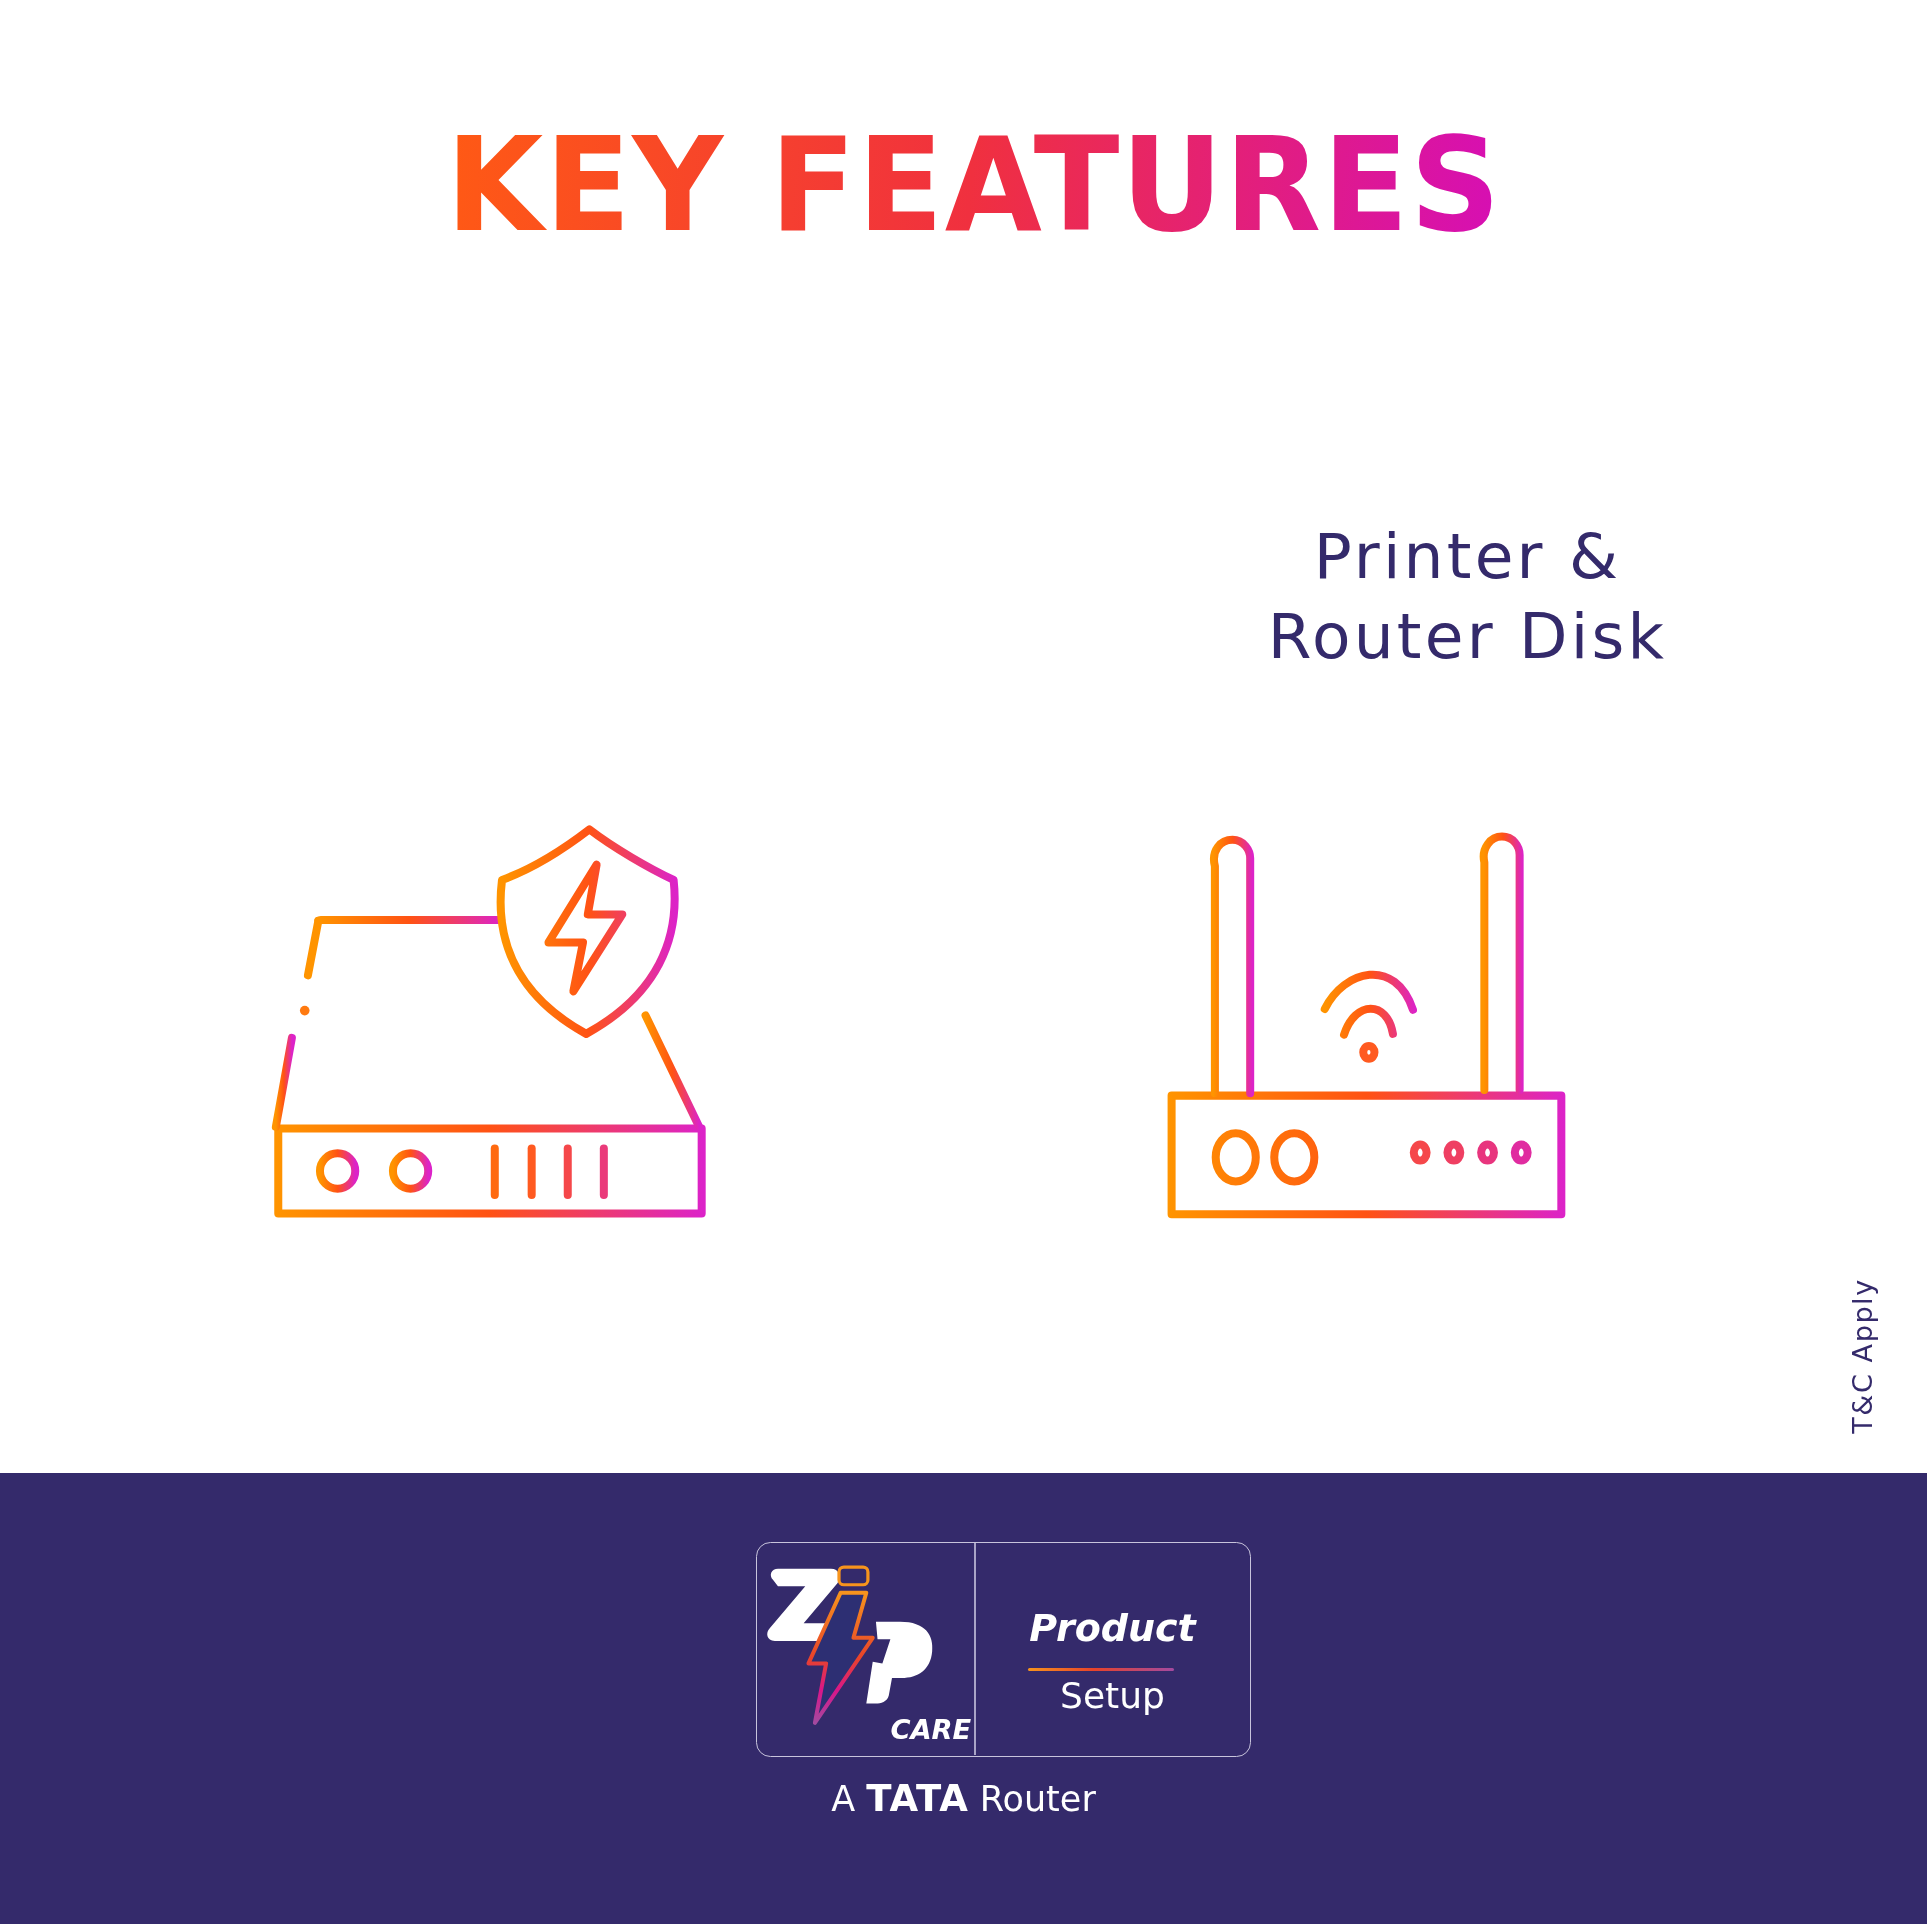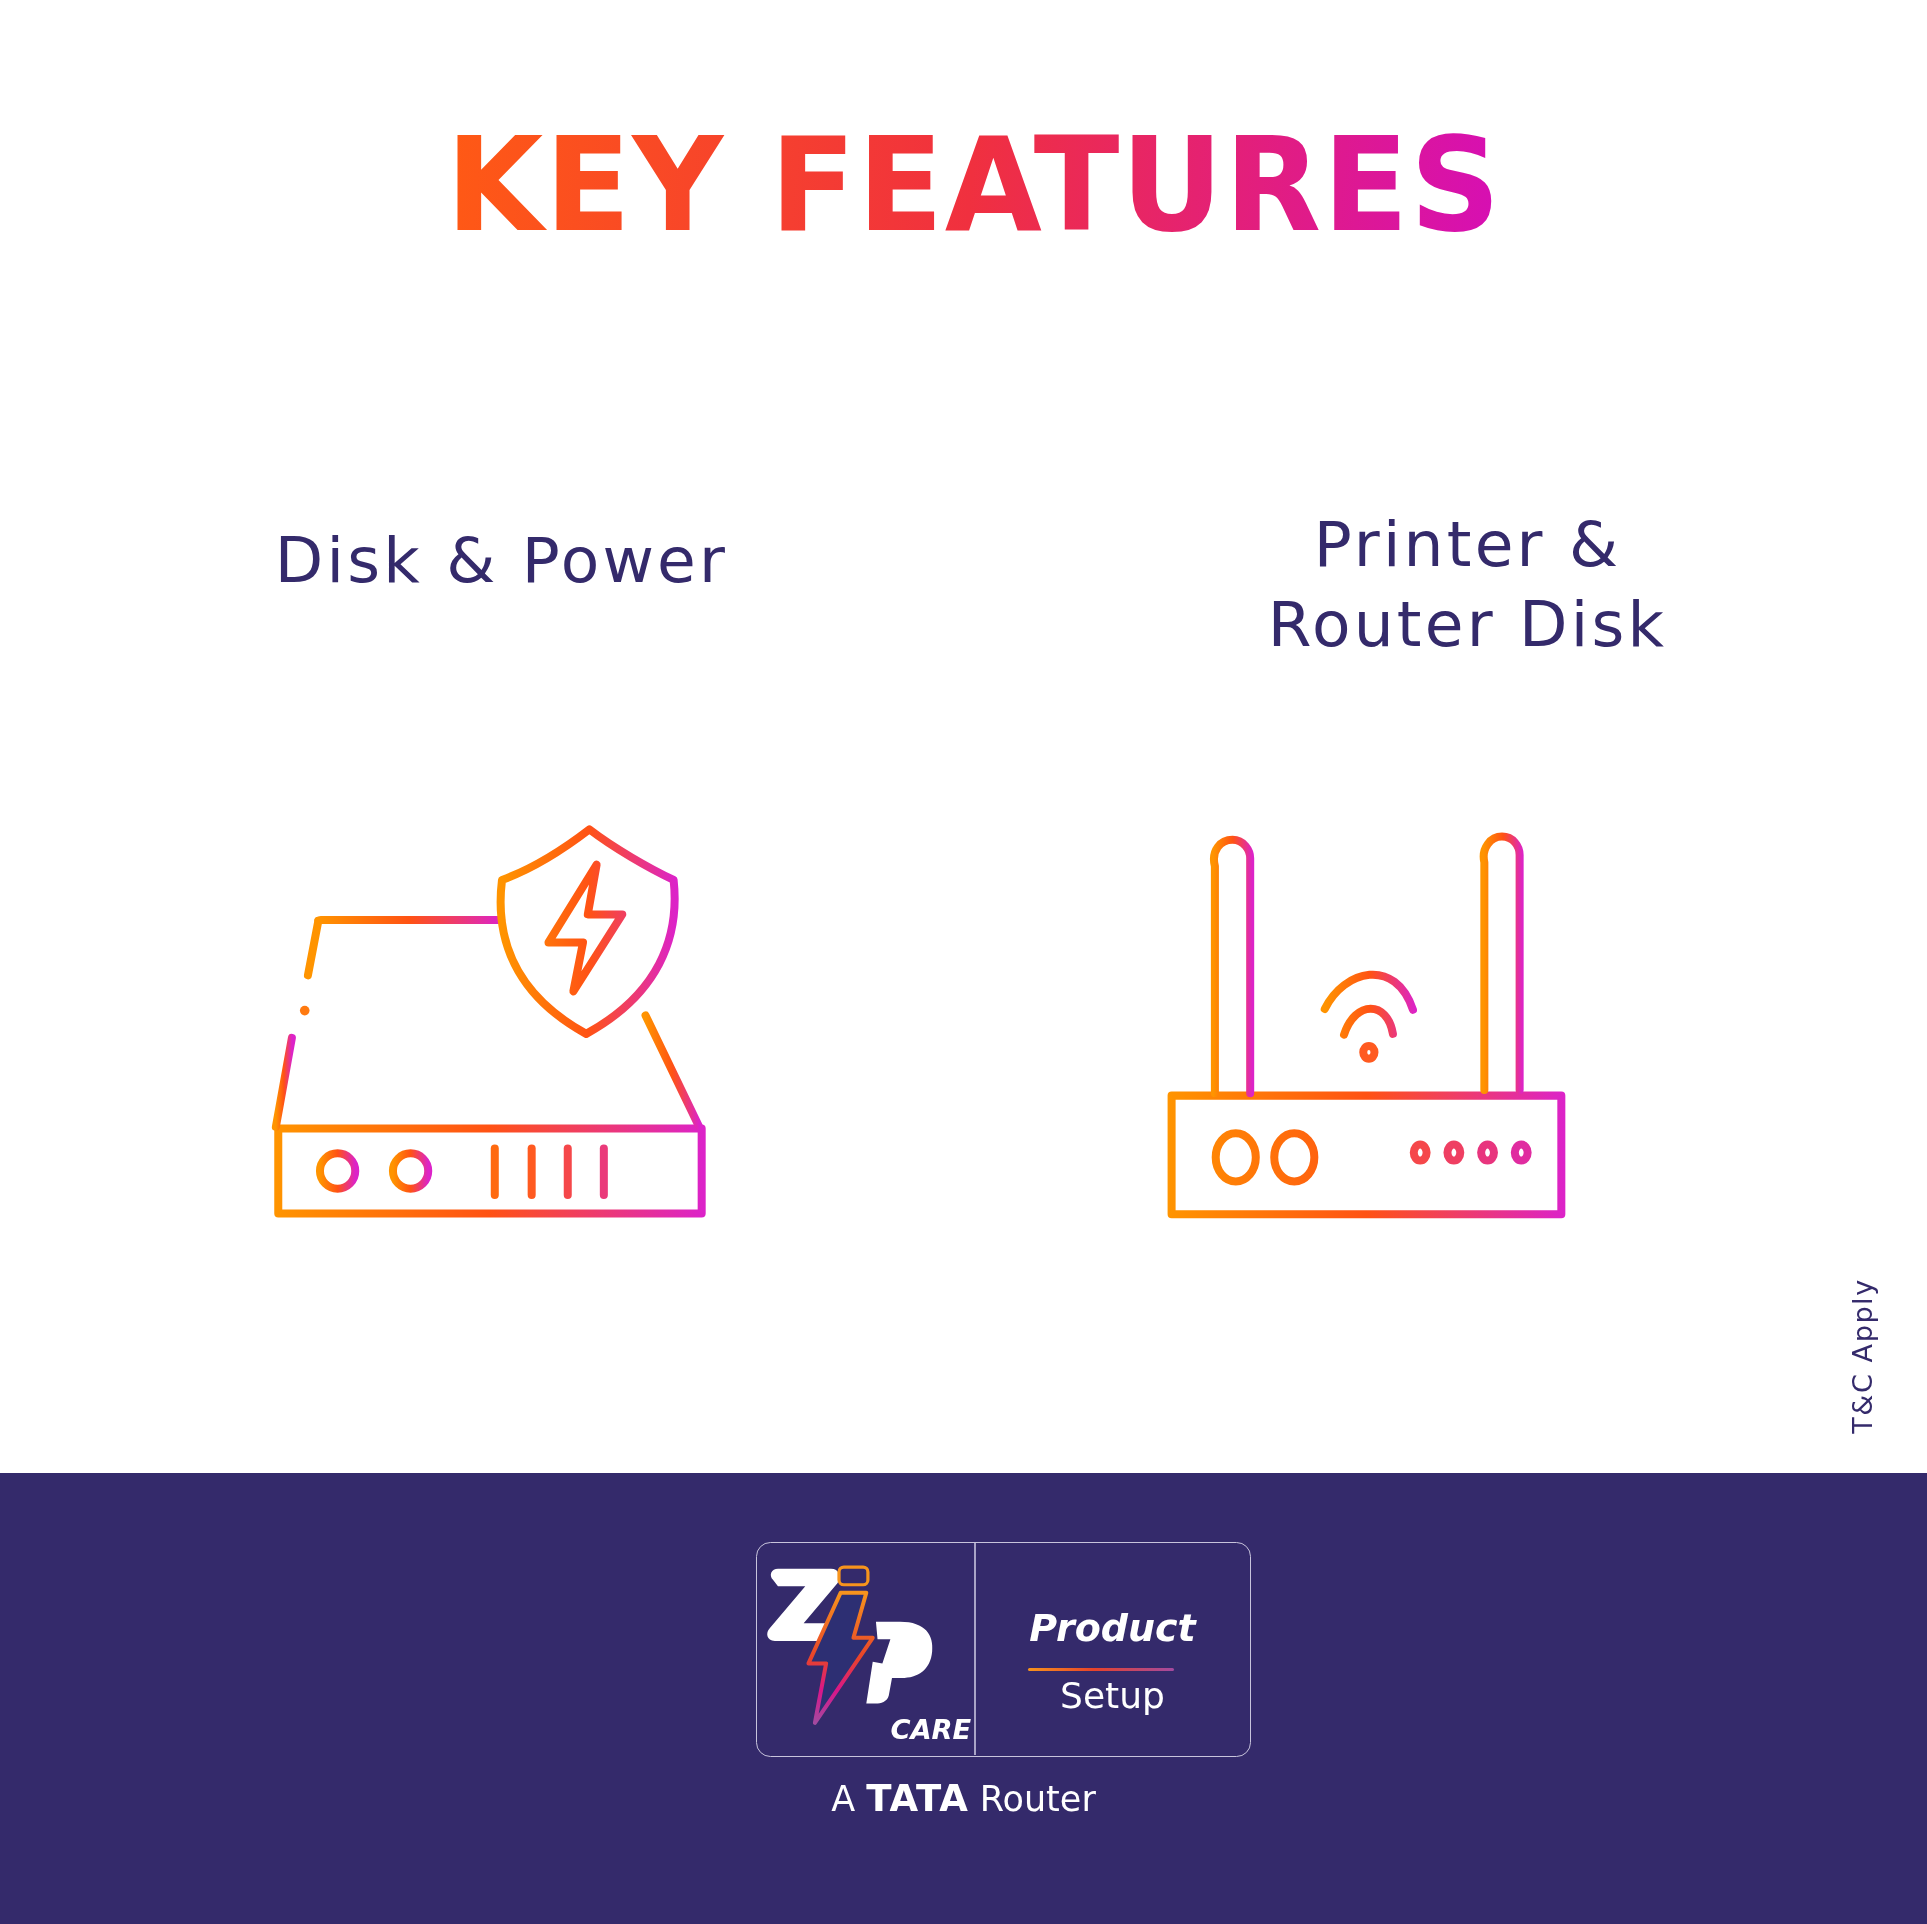--- a/index.html
+++ b/index.html
@@ -64,24 +64,23 @@
         <stop offset="0" stop-color="#ff5a14"></stop>
         <stop offset="0.5" stop-color="#f0303f"></stop>
         <stop offset="1" stop-color="#d60fb4"></stop>
       </linearGradient>
     </defs>
     <text x="1201" y="148" text-anchor="middle" fill="url(#titleGrad)" font-family="DejaVu Sans, sans-serif" font-weight="bold" font-size="162" letter-spacing="2" textLength="1320" lengthAdjust="spacingAndGlyphs">KEY FEATURES</text>
   </svg>
 </div>
 
 <div class="feature-title" style="left:221px; top:521px; width:561px;">
-  <div>Disk &amp; Power</div>
-</div>
-
-<div class="feature-title" style="left:1187px; top:505px; width:561px;">
+</div>
+
+<div class="feature-title" style="left:1187px; top:517px; width:561px;">
   <div>Printer &amp;</div>
   <div>Router Disk</div>
 </div>
 
 <svg class="icon-svg" style="left:0;top:0" width="1927" height="1925" viewBox="0 0 2403 2400">
   <defs>
     <linearGradient id="gDisk" x1="345" y1="0" x2="876" y2="0" gradientUnits="userSpaceOnUse">
       <stop offset="0" stop-color="#ff9400"></stop>
       <stop offset="0.5" stop-color="#ff5214"></stop>
       <stop offset="1" stop-color="#dc23c8"></stop>

